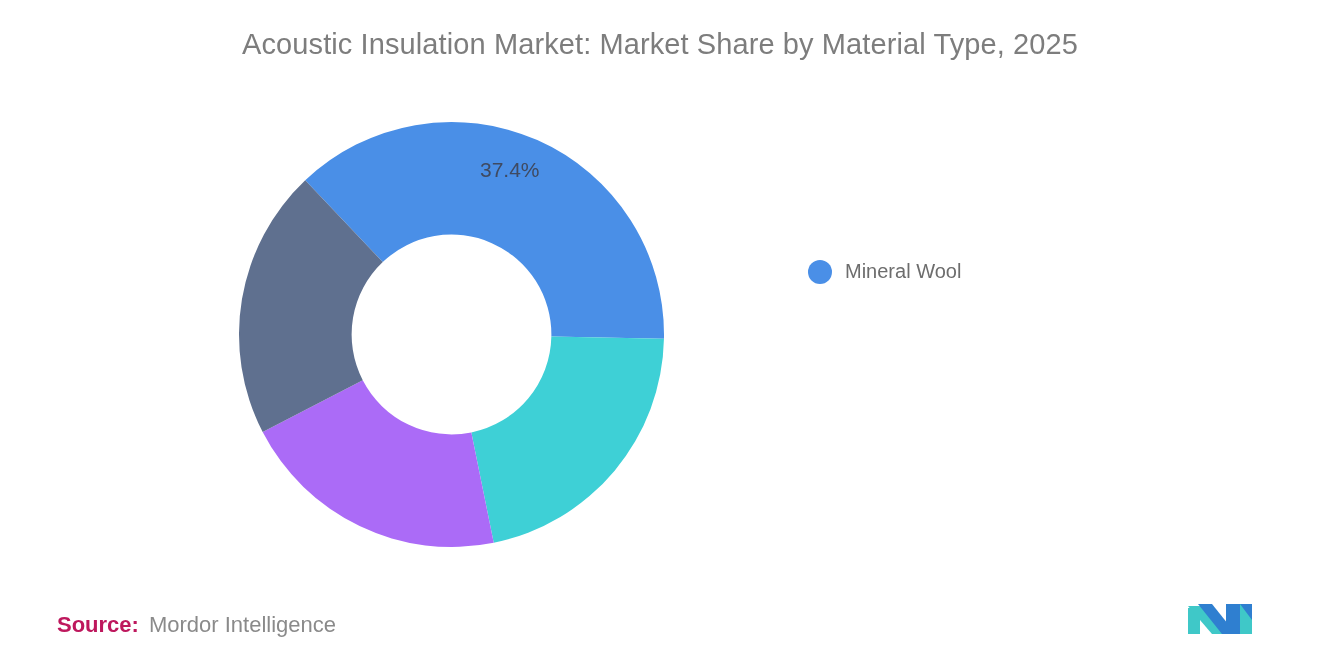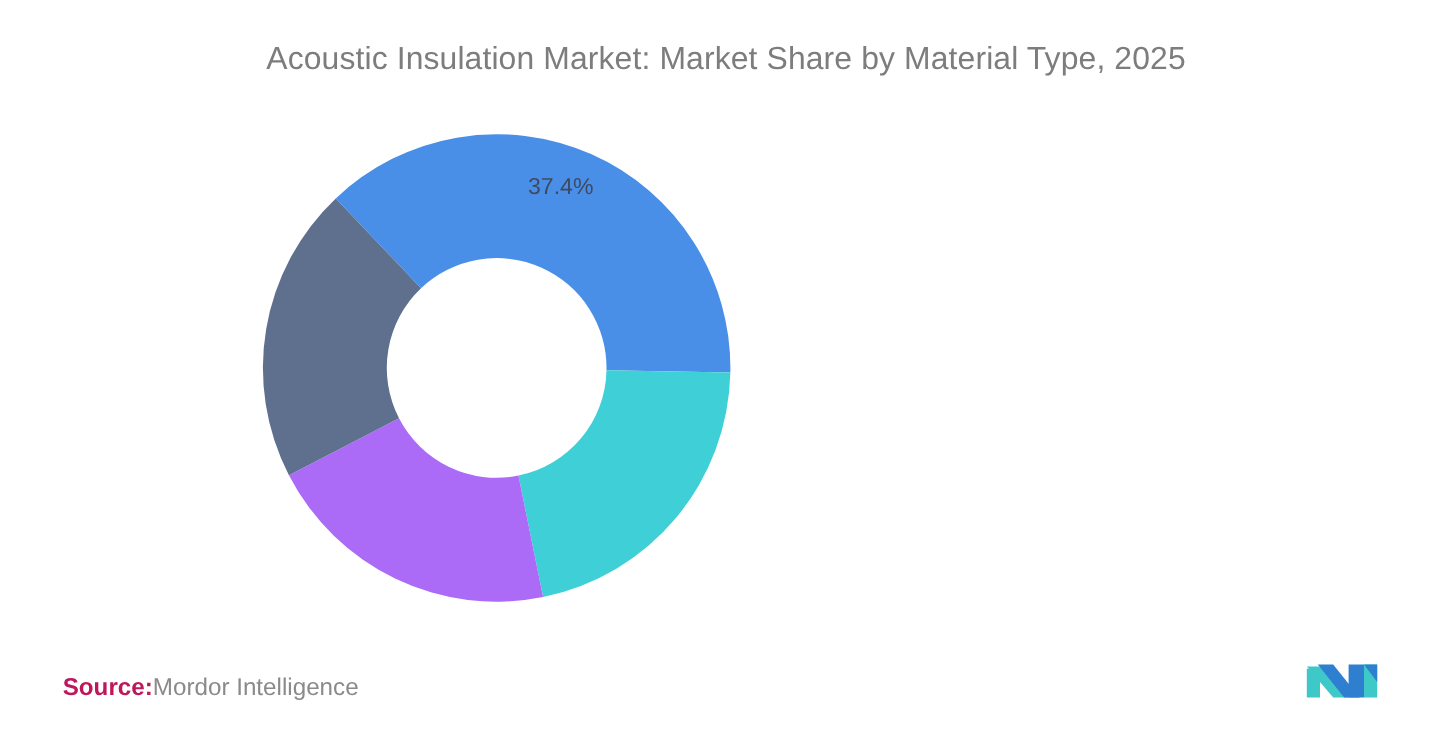--- a/index.html
+++ b/index.html
@@ -24,21 +24,20 @@
     top: 26px;
     left: 0;
     width: 1320px;
     text-align: center;
     font-size: 29px;
     font-weight: 400;
     color: #7d7d7d;
     letter-spacing: 0.1px;
     line-height: 1.3;
     white-space: nowrap;
-    margin-top: 10px;
   }
 
   
   #donut-wrap {
     position: absolute;
     left: 238px;
     top: 121px;
     width: 427px;
     height: 427px;
   }
@@ -95,20 +94,21 @@
     display: flex;
     align-items: baseline;
     font-size: 22px;
   }
   #source-label {
     font-weight: bold;
     color: #be185d;
     font-family: "Liberation Sans", sans-serif;
   }
   #source-value {
+    margin-left: 10px;
     font-weight: 400;
     color: #8a8a8a;
     font-family: "Liberation Sans", sans-serif;
   }
 
   #brand-logo {
     position: absolute;
     left: 1186px;
     top: 598px;
     width: 70px;
@@ -131,20 +131,24 @@
           <path d="M 255.7203009948063 421.7635258126299 A 212.5 212.5 0 0 1 24.668838060823646 310.9630303279174 L 124.74935388858712 259.3076242541212 A 99.875 99.875 0 0 0 233.34354146755896 311.38385713193605 Z" fill="#ab6bf7"></path>
           <path d="M 24.668838060823646 310.9630303279174 A 212.5 212.5 0 0 1 67.22465266507683 59.35794615988931 L 144.75058675258612 141.05323469514798 A 99.875 99.875 0 0 0 124.74935388858712 259.3076242541212 Z" fill="#5f708f"></path>
         </g>
     </svg>
     <div id="donut-label">
         <div class="slice-value" style="left: 255.763px; top: 48.8373px;">37.4%</div>
       </div>
   </div>
 
   <div id="legend">
+    <div class="legend-item">
+      <span class="legend-swatch" style="background:#4a8fe7"></span>
+      <span class="legend-label">Mineral Wool</span>
+    </div>
   </div>
 
   <div id="footer-source">
     <span id="source-label">Source:</span>
     <span id="source-value">Mordor Intelligence</span>
   </div>
 
   <div id="brand-logo">
     <svg width="70" height="40" viewBox="0 0 70 40">
       <polygon points="2,36 2,10 14,10 14,36" fill="#3fc8c8"></polygon>

